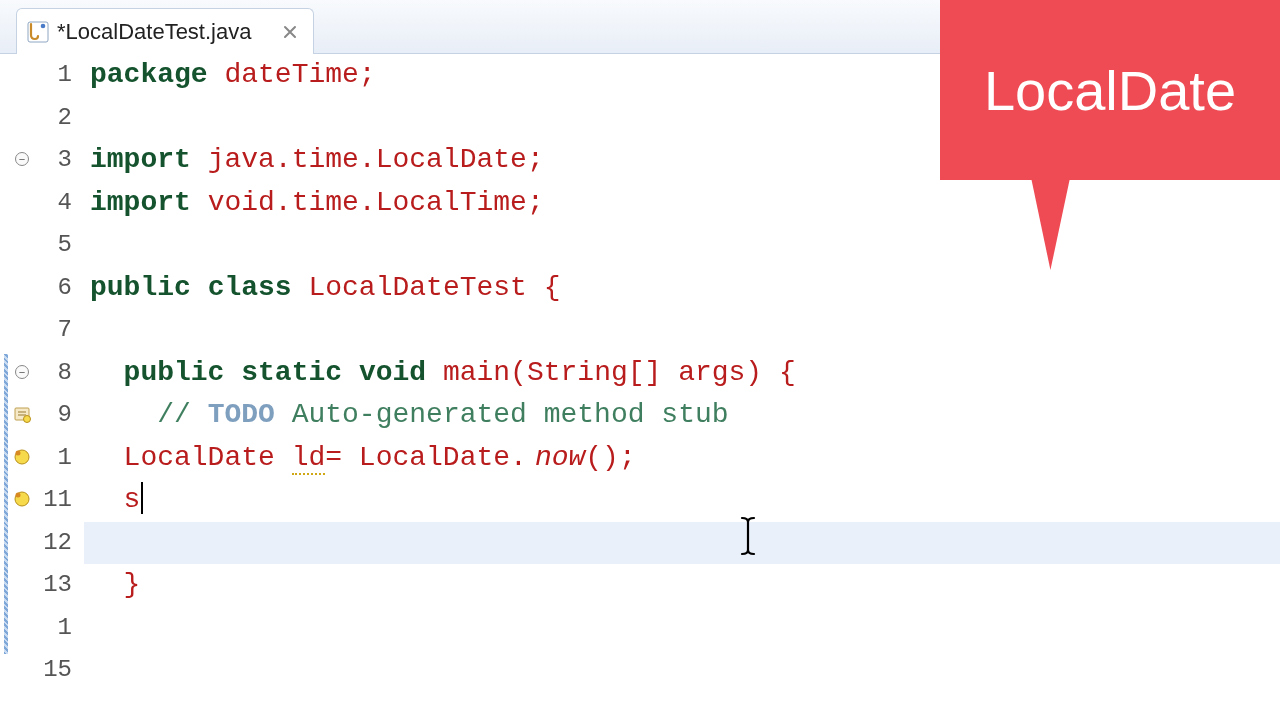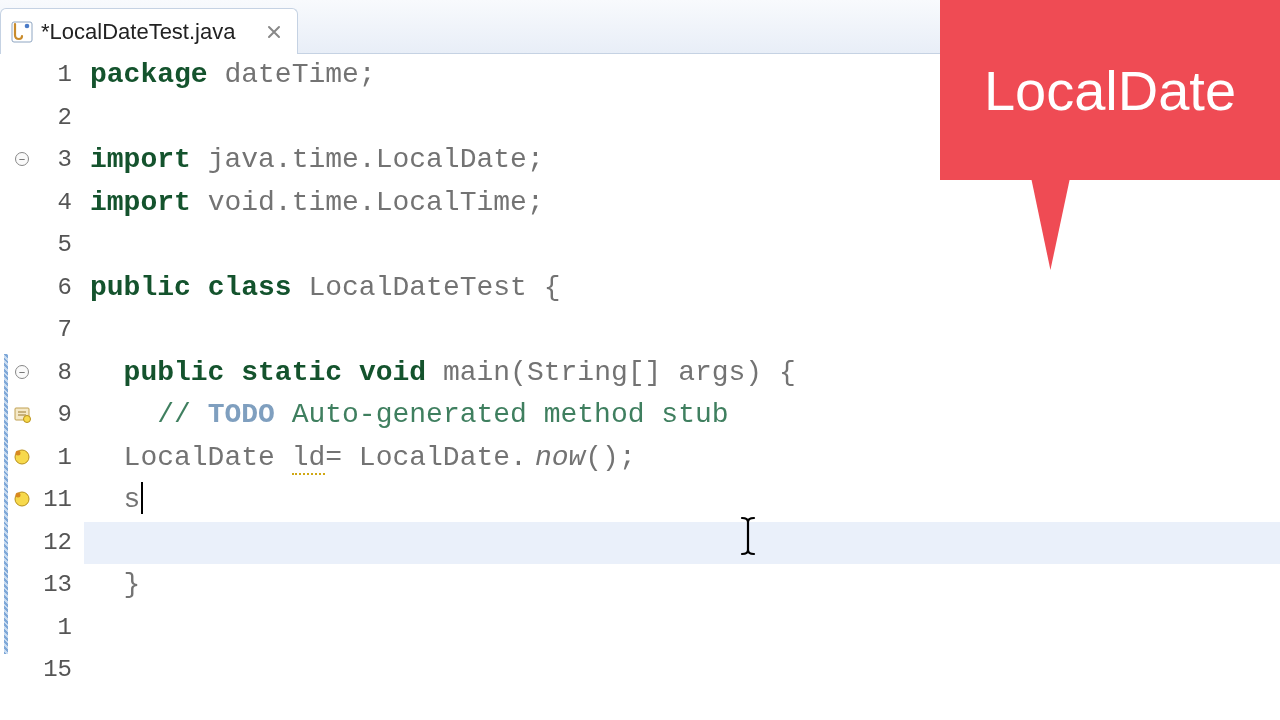--- a/index.html
+++ b/index.html
@@ -4,21 +4,21 @@
 <style>
   * { box-sizing: border-box; margin: 0; padding: 0; }
   html, body { width: 1280px; height: 720px; overflow: hidden; font-family: "Segoe UI", Arial, sans-serif; background: #fff; }
   
   .tab-bar {
     height: 54px;
     background: linear-gradient(to bottom, #f8fafd 0%, #e8eef7 100%);
     border-bottom: 1px solid #c5d2e3;
     display: flex;
     align-items: flex-end;
-    padding-left: 0;
+    padding-left: 16px;
   }
   .tab {
     display: flex;
     align-items: center;
     background: #fff;
     border: 1px solid #c5d2e3;
     border-bottom: none;
     border-radius: 6px 6px 0 0;
     padding: 8px 14px 8px 10px;
     height: 46px;
@@ -107,21 +107,21 @@
     left: 0; right: 0;
     height: 42.5px;
     background: #eaf0fa;
     z-index: 0;
   }
   .line > * { position: relative; z-index: 1; }
   
   .kw { color: #14532d; font-weight: bold; }
   .comment { color: #3f7f5f; }
   .todo-kw { color: #7f9fbf; font-weight: bold; }
-  .plain { color: #737373; }
+  .plain { color: #b91c1c; }
   .italicm { font-style: italic; margin-left: 8px; }
   .warn-underline { border-bottom: 2px dotted #d0a815; }
   .caret {
     display: inline-block;
     width: 2px; height: 32px;
     background: #000;
     vertical-align: middle;
     margin-left: 1px;
     margin-bottom: 4px;
   }

